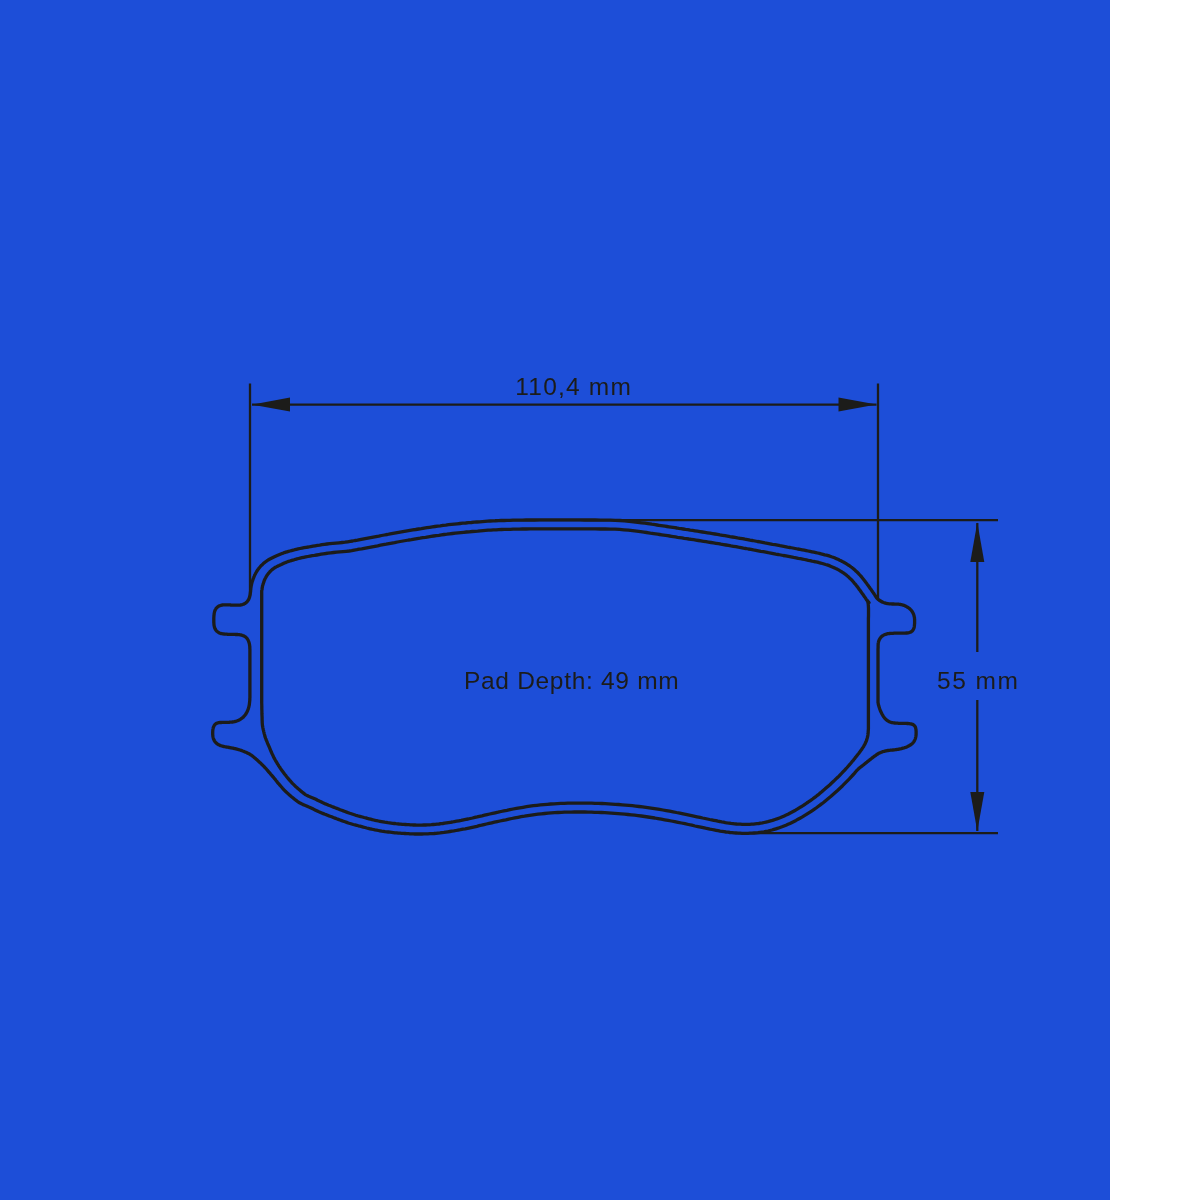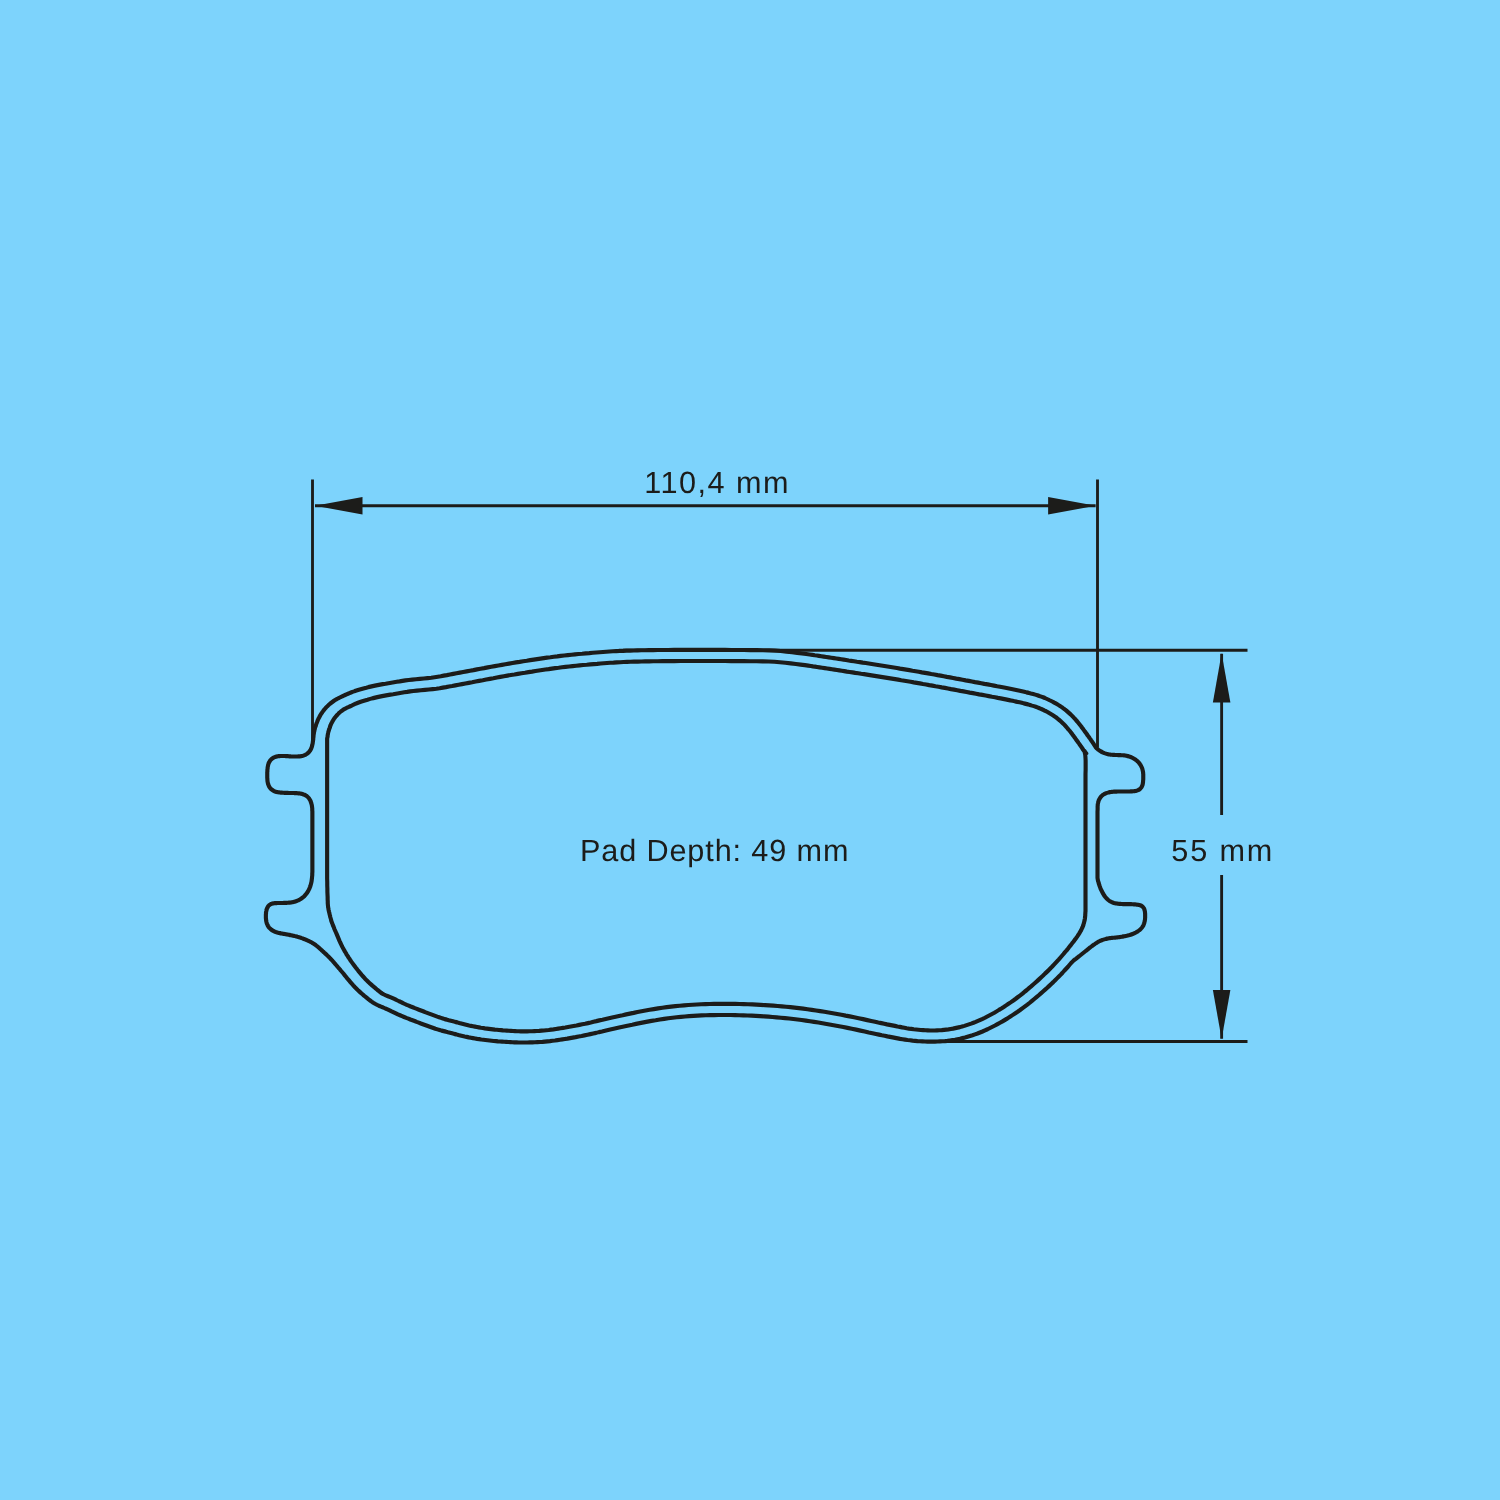--- a/index.html
+++ b/index.html
@@ -1,16 +1,16 @@
 <!DOCTYPE html>
 <html><head>
 <meta charset="utf-8">
 <style>
   html,body{margin:0;padding:0;background:#ffffff;}
-  .page{position:relative;width:1200px;height:1200px;background:#7dd3fc;overflow:hidden;}
+  .page{position:relative;width:1110px;height:1200px;background:#1d4ed8;overflow:hidden;}
   svg{position:absolute;left:0;top:0;}
   text{font-family:"Liberation Sans",sans-serif;fill:#1c1c1a;}
 </style>
 </head>
 <body>
 
 <div class="page">
 <svg width="1200" height="1200" viewBox="0 0 1200 1200">
 
   <line x1="250" y1="383.5" x2="250" y2="596" stroke="#1c1c1a" stroke-width="2.3"></line>

